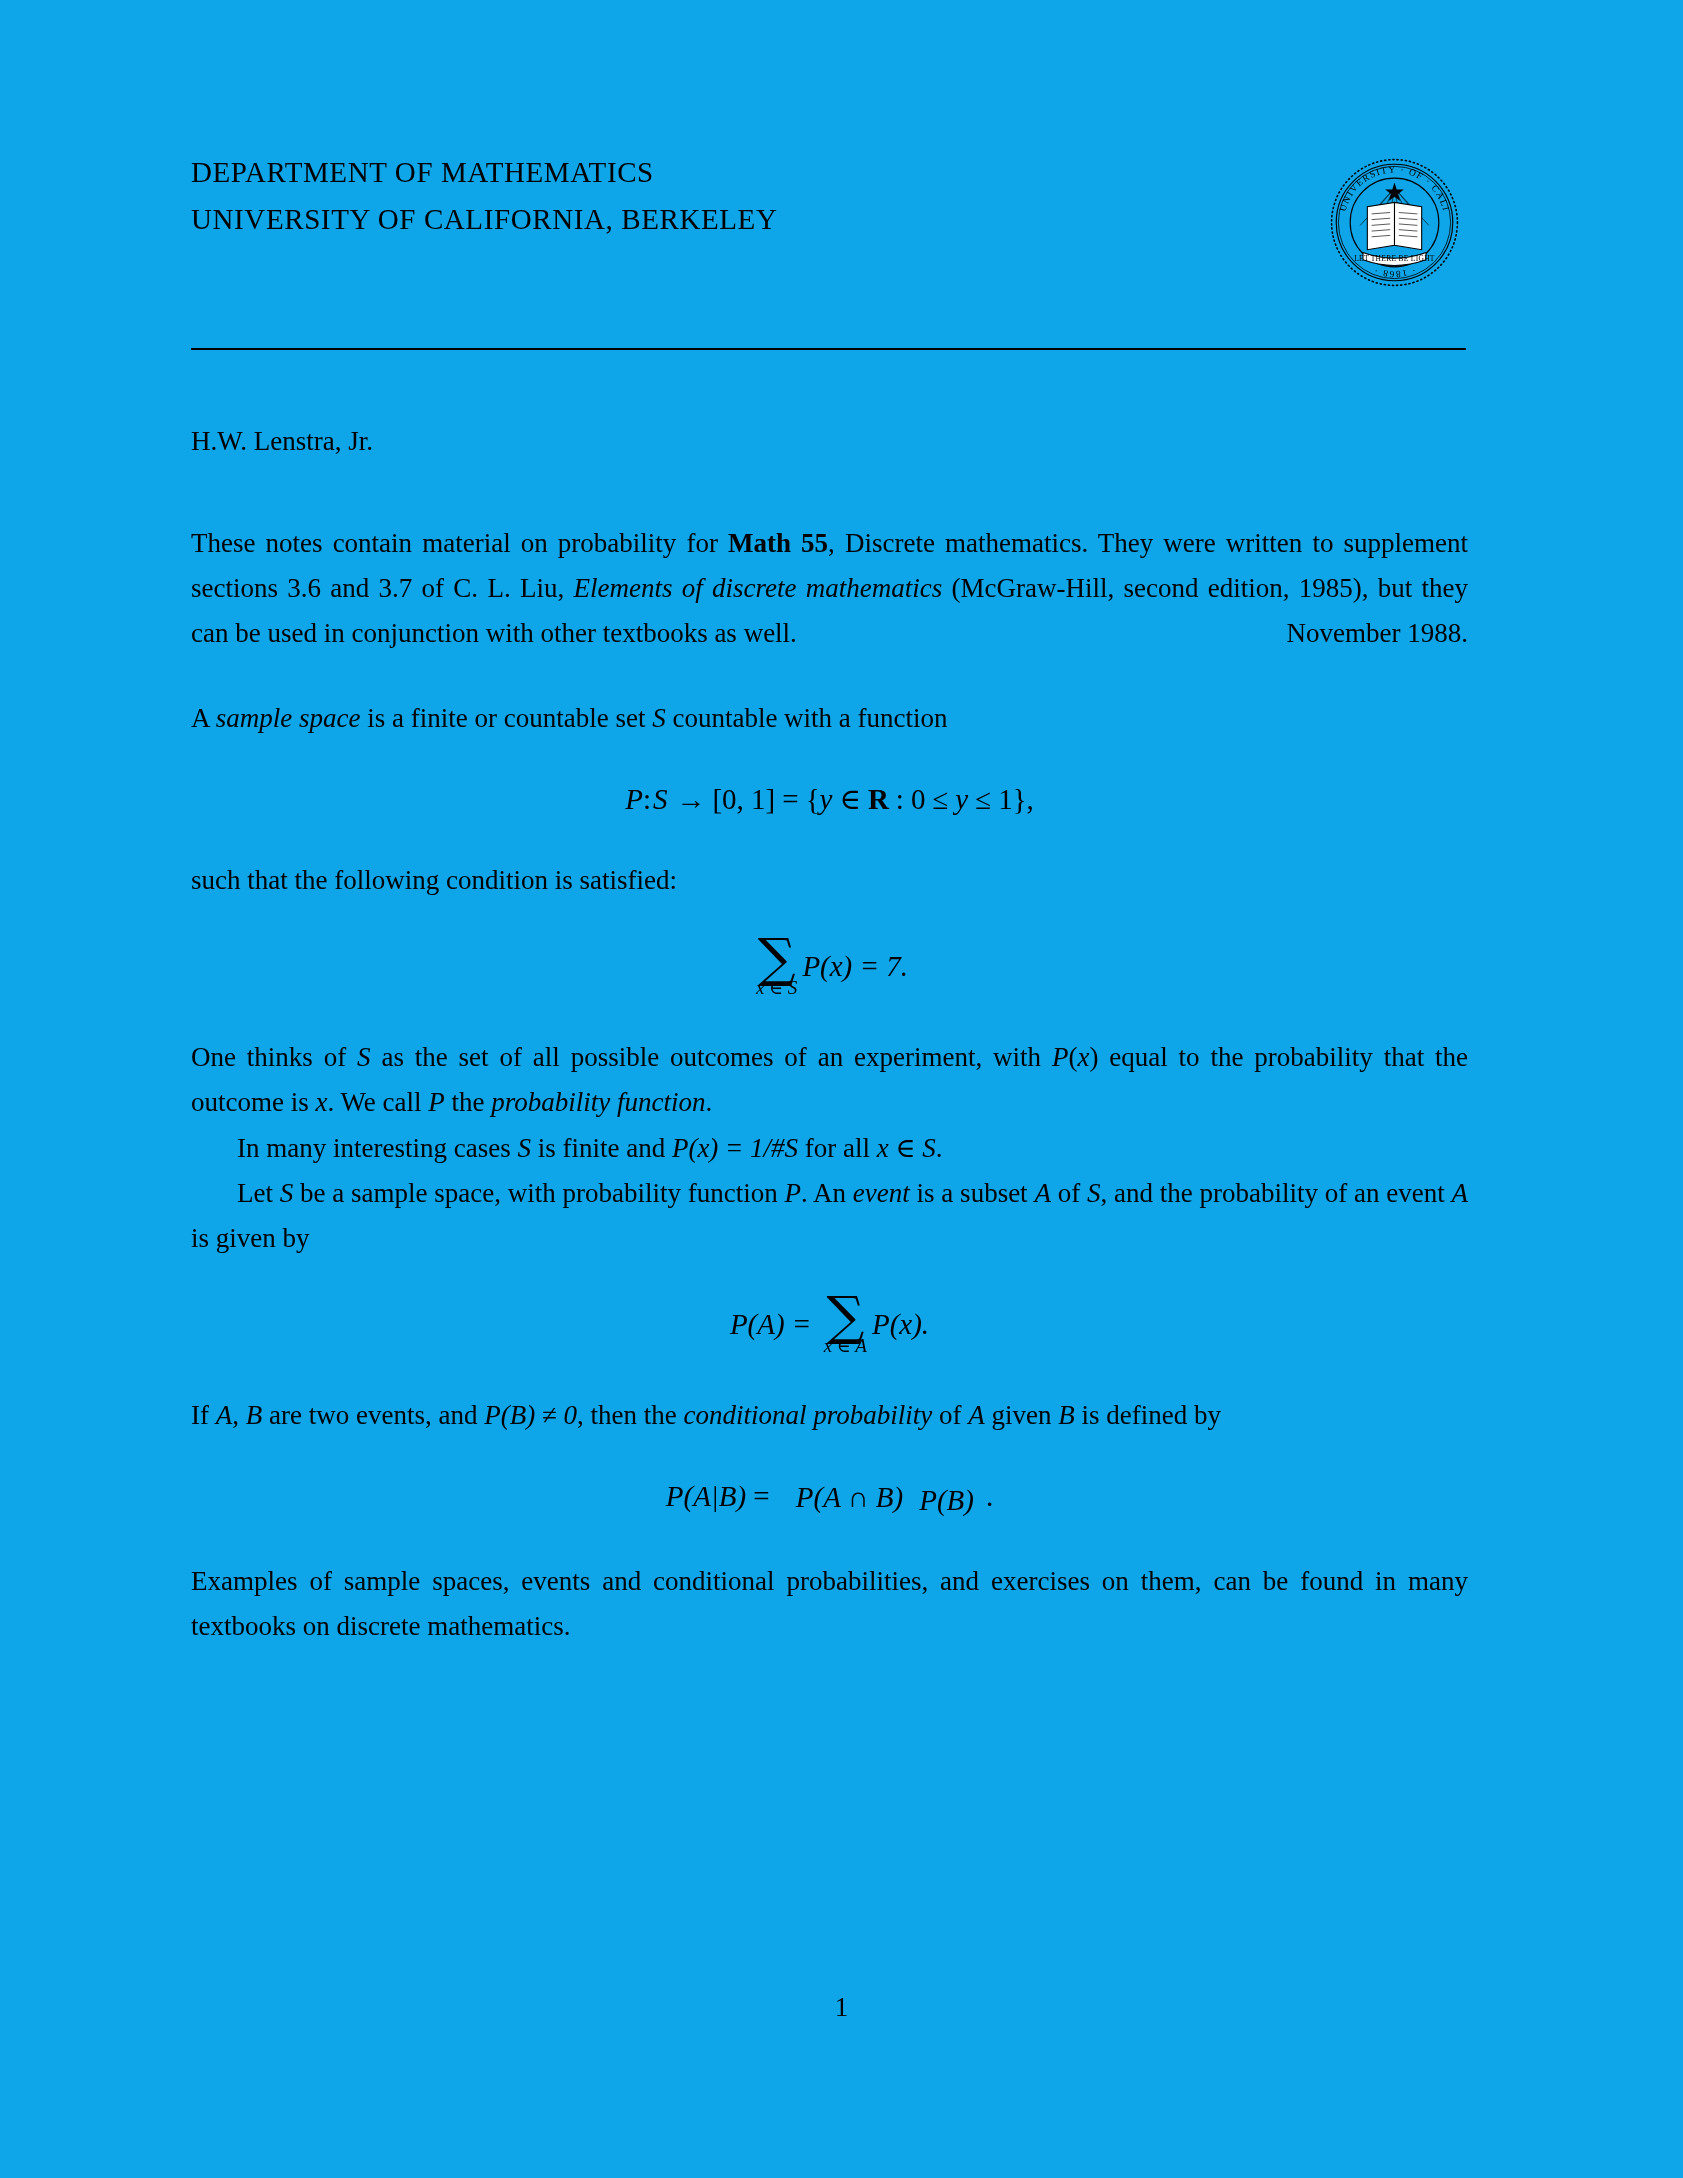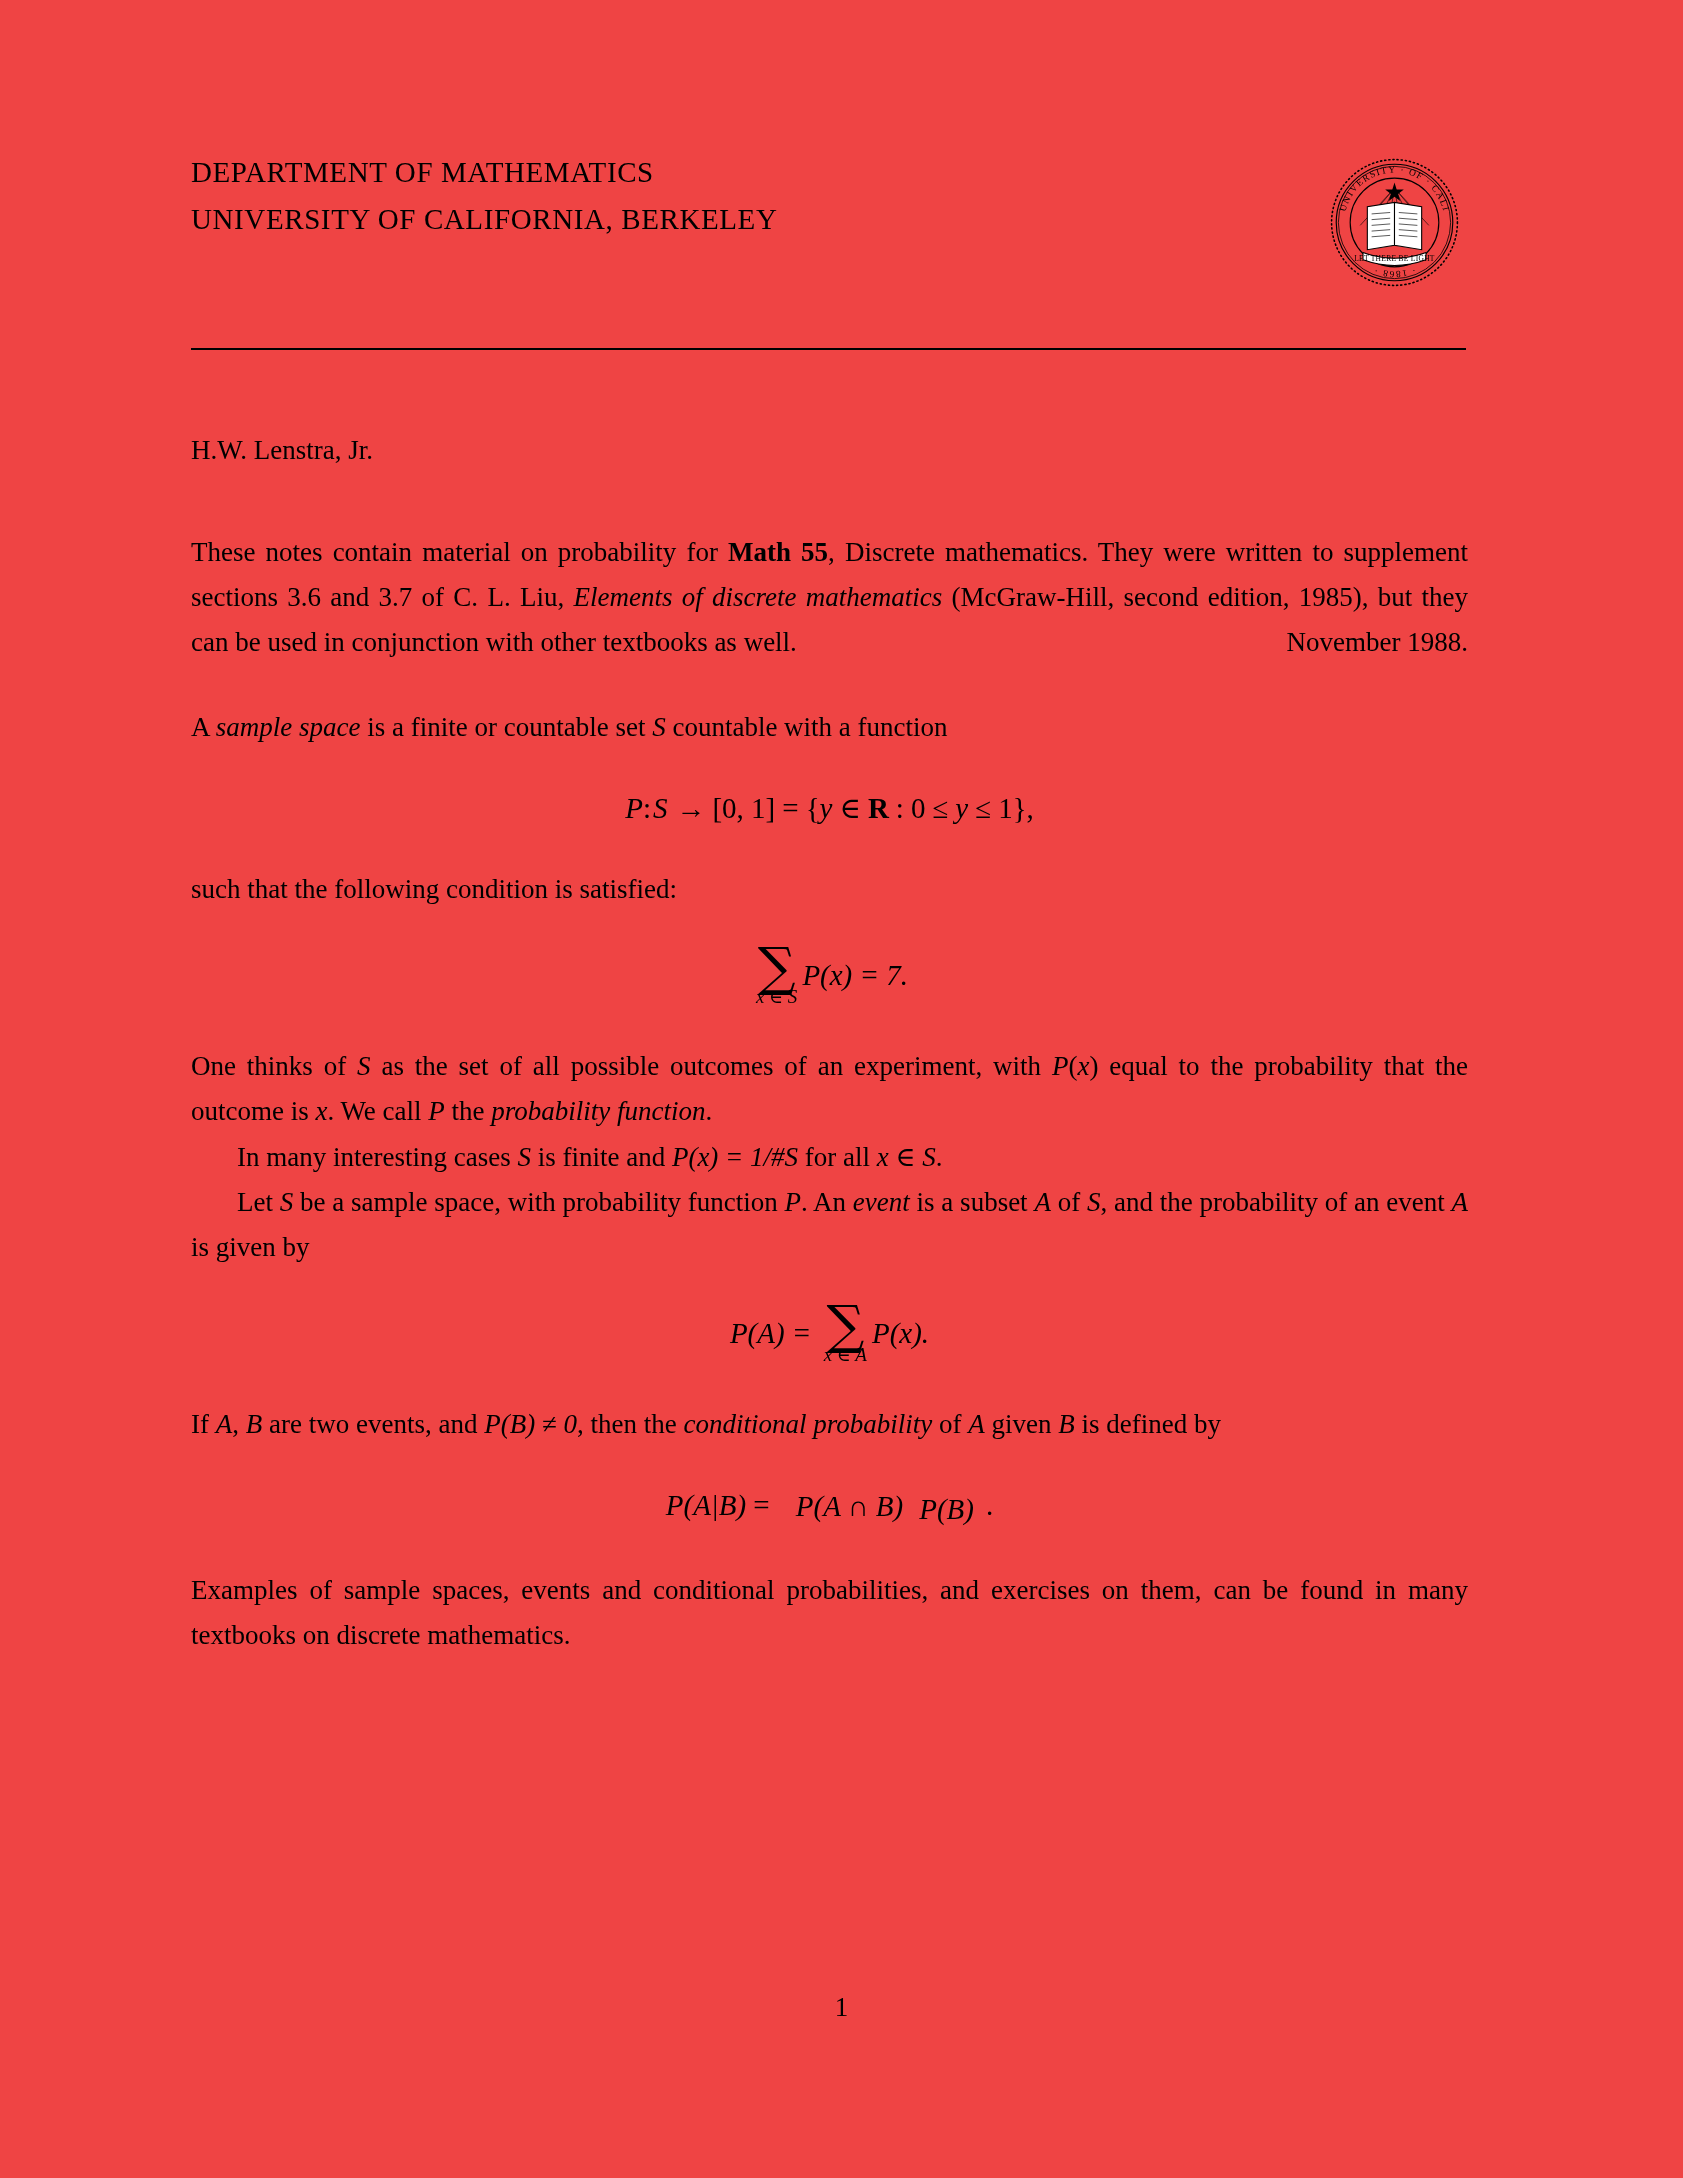--- a/index.html
+++ b/index.html
@@ -15,21 +15,21 @@
     font-family: "Liberation Serif", "DejaVu Serif", serif;
     color: #000000;
     overflow: hidden;
   }
 
   .page {
     position: absolute;
     left: 0; top: 0;
     width: 1683px;
     height: 2178px;
-    background: #ef4444;
+    background: #0ea5e9;
   }
 
   
   .content {
     position: absolute;
     left: 191px;
     top: 149px;
     width: 1277px;
   }
 
@@ -82,21 +82,21 @@
     line-height: 1.67;
   }
 
   .doc-title {
     font-weight: bold;
     font-size: 28px;
     letter-spacing: 0.3px;
     margin: 0 0 44px 0;
   }
   .author {
-    margin: 17px 0 57px 0;
+    margin: 8px 0 57px 0;
     font-size: 27px;
   }
 
   p.para {
     margin: 0 0 0 0;
     text-align: justify;
     text-justify: inter-word;
     hyphens: manual;
   }
   p.para.spaced { margin-bottom: 40px; }

